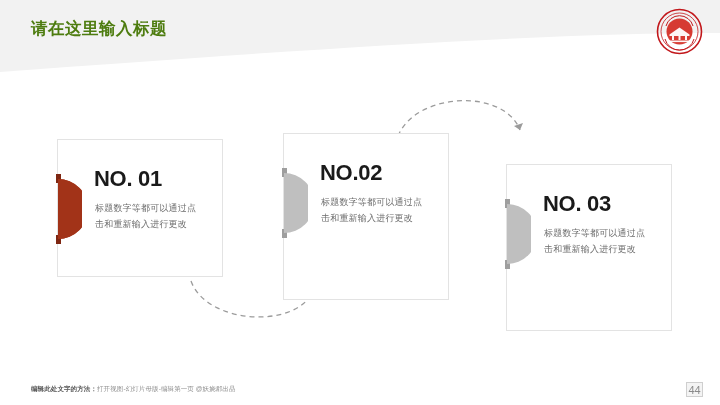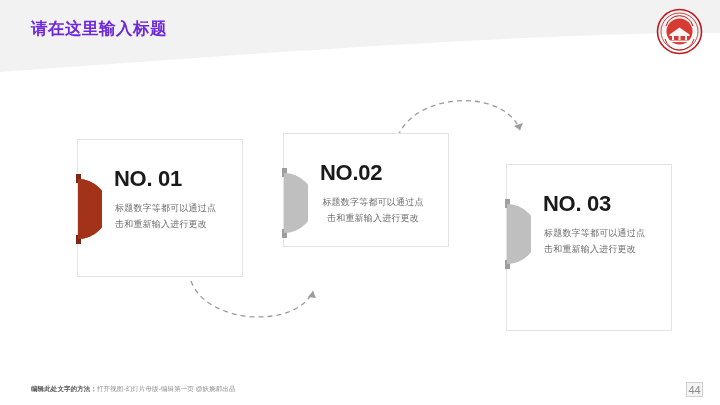--- a/index.html
+++ b/index.html
@@ -30,43 +30,43 @@
     pointer-events: none;
   }
   .header-band svg { display: block; }
 
   .slide-title {
     position: absolute;
     left: 31px;
     top: 18px;
     font-size: 16.5px;
     font-weight: 700;
-    color: #6d28d9;
+    color: #4d7c0f;
     letter-spacing: 0.5px;
     white-space: nowrap;
   }
 
   
   .logo {
     position: absolute;
     right: 17px;
     top: 8px;
     width: 47px;
     height: 47px;
   }
 
   
   .card {
     position: absolute;
     background: #ffffff;
     border: 1px solid #e3e3e3;
     box-sizing: border-box;
   }
-  .card-1 { left: 57px;  top: 139px; width: 166px; height: 138px; margin-left: 20px; }
-  .card-2 { left: 283px; top: 133px; width: 166px; height: 114px; text-align: center; }
+  .card-1 { left: 57px;  top: 139px; width: 166px; height: 138px; }
+  .card-2 { left: 283px; top: 133px; width: 166px; height: 167px; }
   .card-3 { left: 506px; top: 127px; width: 166px; height: 167px; margin-top: 37px; }
 
   .card-title {
     position: absolute;
     left: 36px;
     top: 26px;
     font-size: 22px;
     font-weight: 700;
     color: #1a1a1a;
     letter-spacing: -0.3px;

